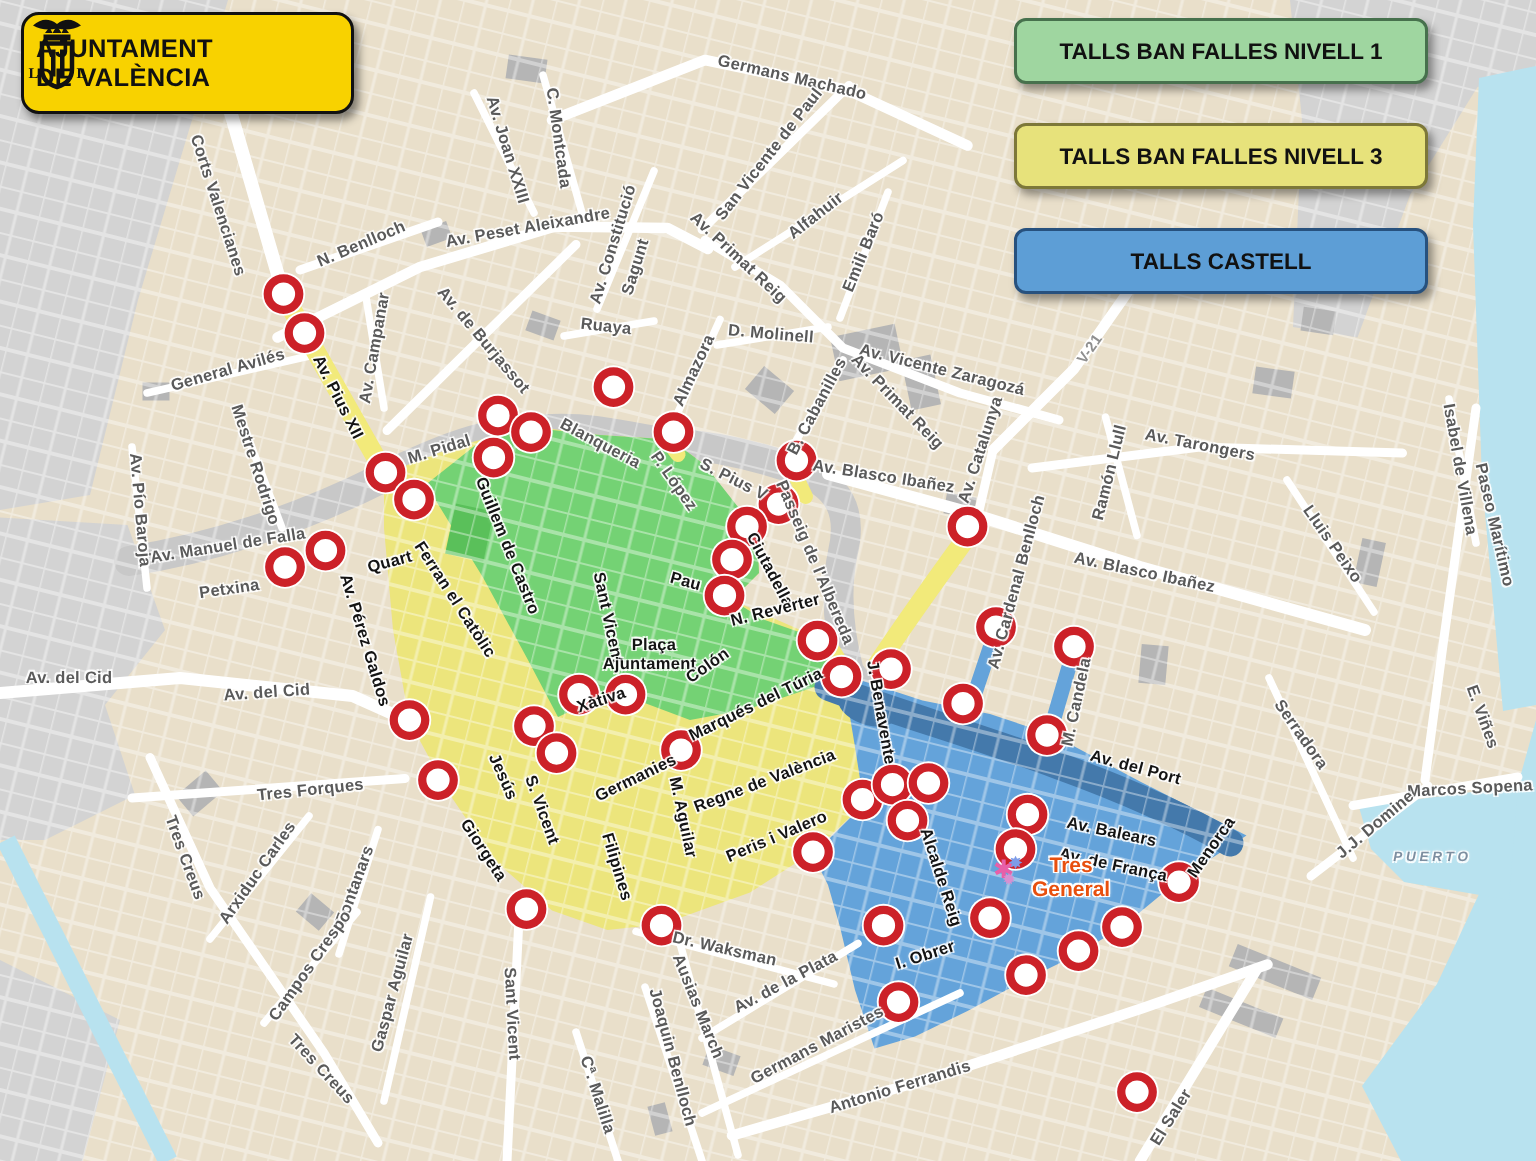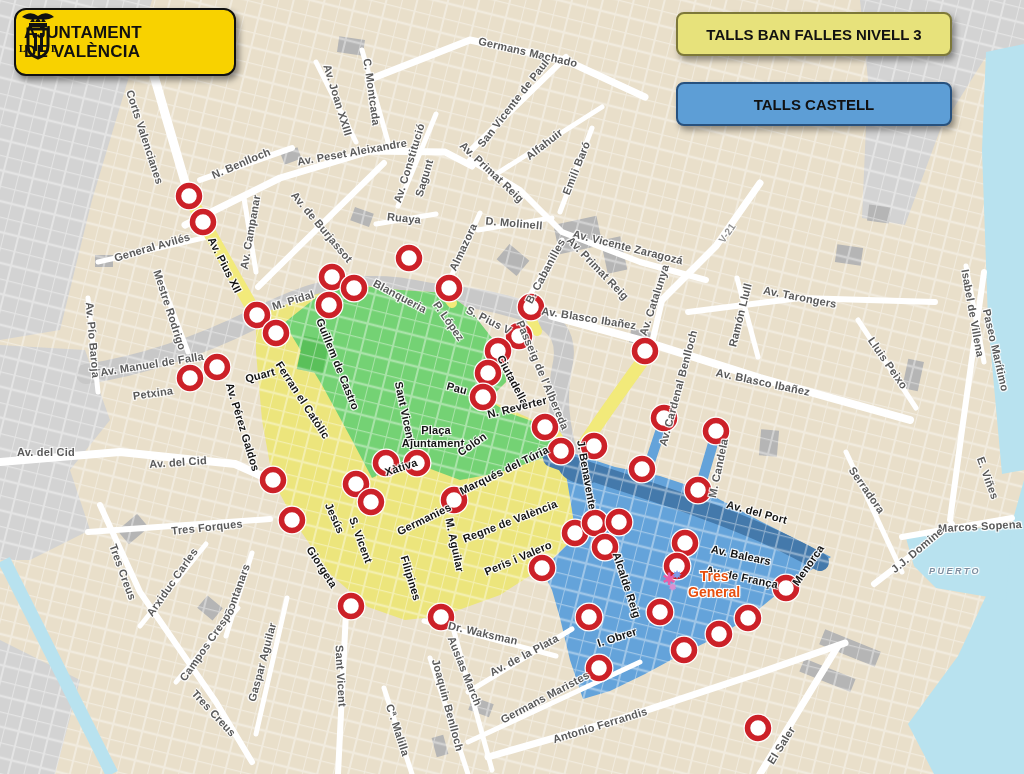--- a/index.html
+++ b/index.html
@@ -464,20 +464,23 @@
     <text x="1" y="42" font-size="10" font-weight="bold" fill="#111" font-family="Liberation Serif, serif">L</text>
     <text x="33" y="42" font-size="10" font-weight="bold" fill="#111" font-family="Liberation Serif, serif">L</text>
   </svg>
   <div class="txt">
     <div>AJUNTAMENT</div>
     <div>DE VALÈNCIA</div>
   </div>
 </div>
 
 <div id="legend">
+      <div class="legend-box" style="background: rgb(159, 214, 160); border-color: rgb(71, 113, 77);">
+        <span>TALLS BAN FALLES NIVELL 1</span>
+      </div>
       <div class="legend-box" style="background: rgb(231, 226, 123); border-color: rgb(125, 120, 57);">
         <span>TALLS BAN FALLES NIVELL 3</span>
       </div>
       <div class="legend-box" style="background: rgb(93, 158, 214); border-color: rgb(39, 81, 126);">
         <span>TALLS CASTELL</span>
       </div>
     </div>
 
 <div class="zona">
   <div class="fw">

